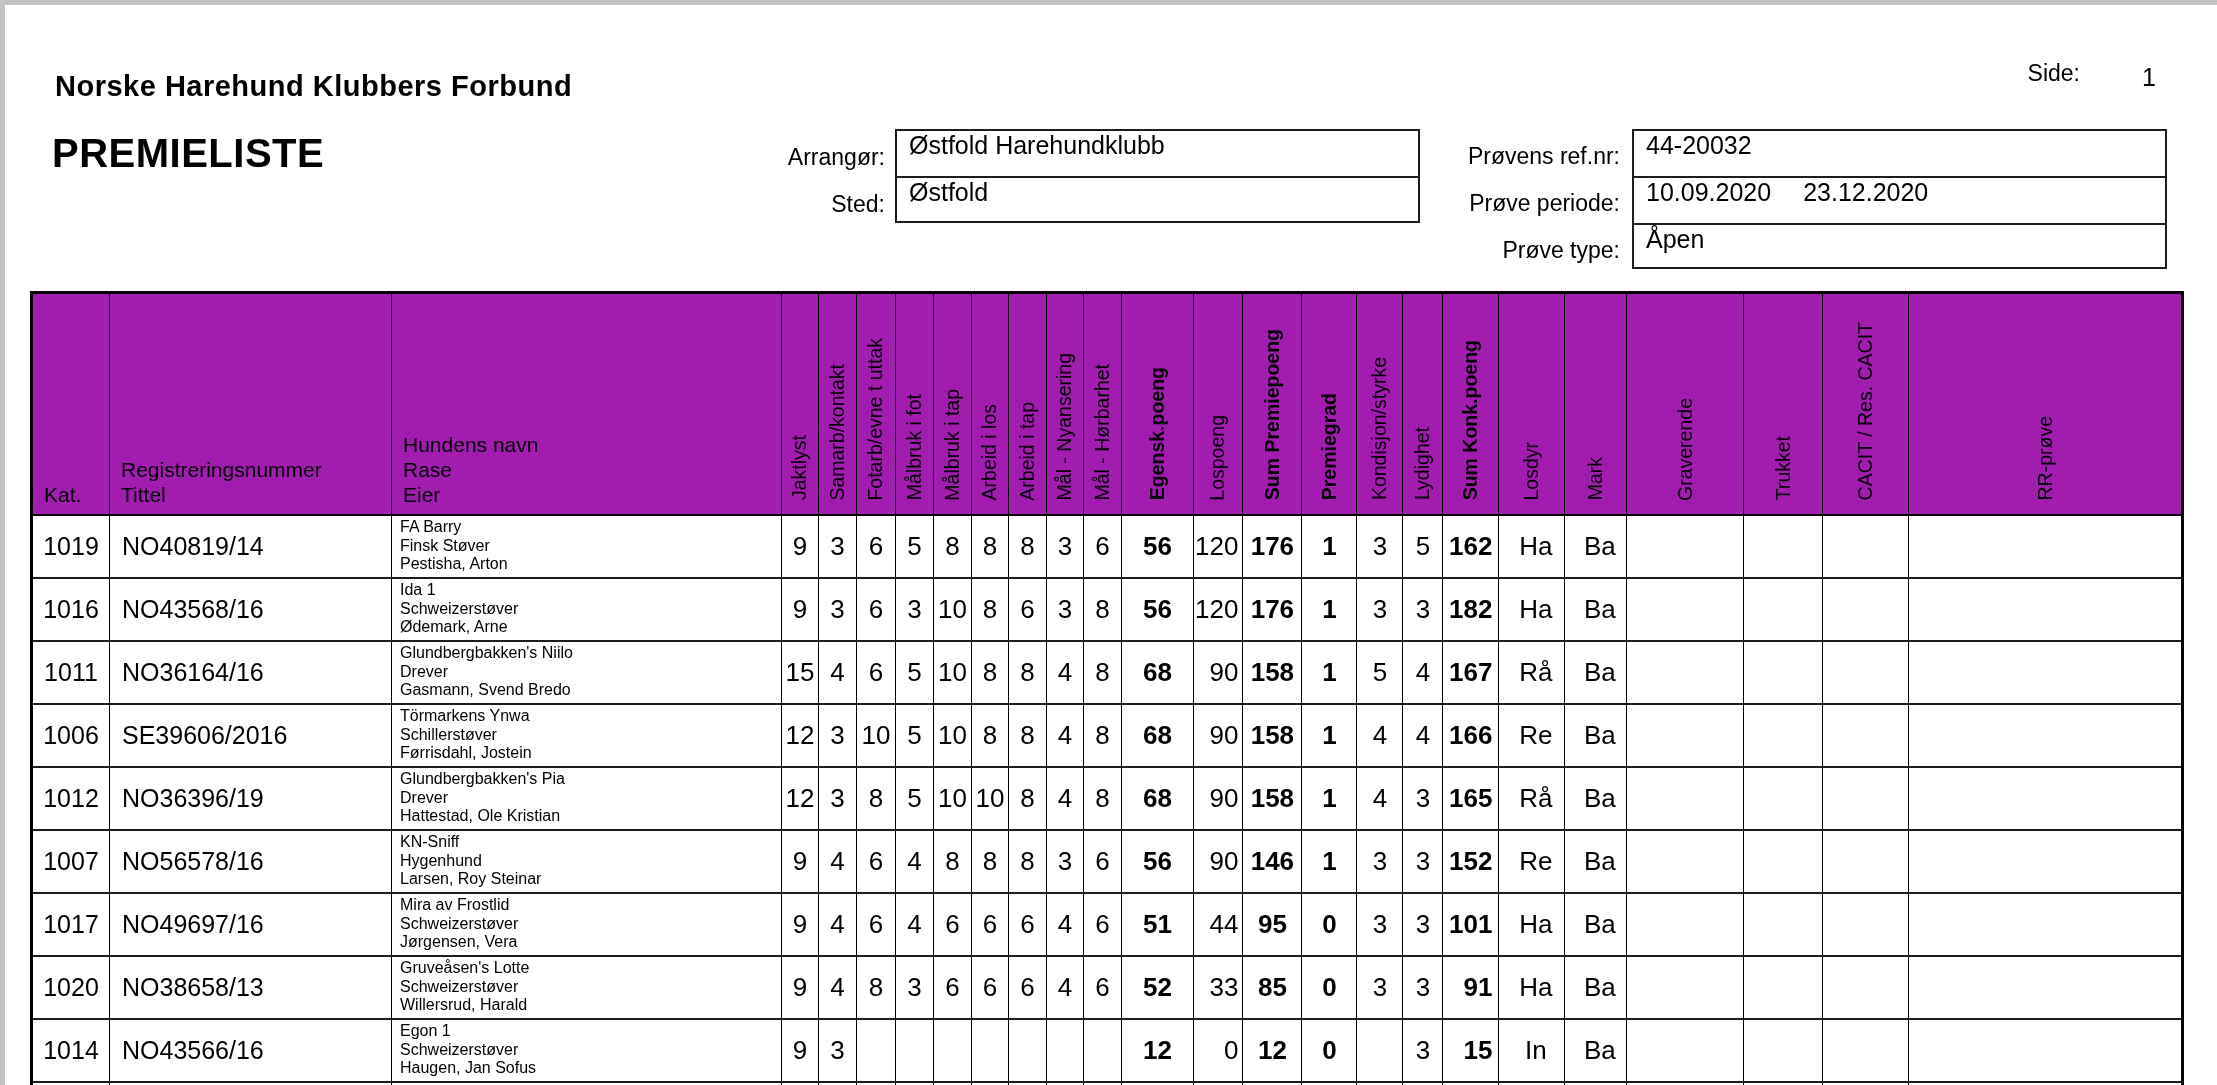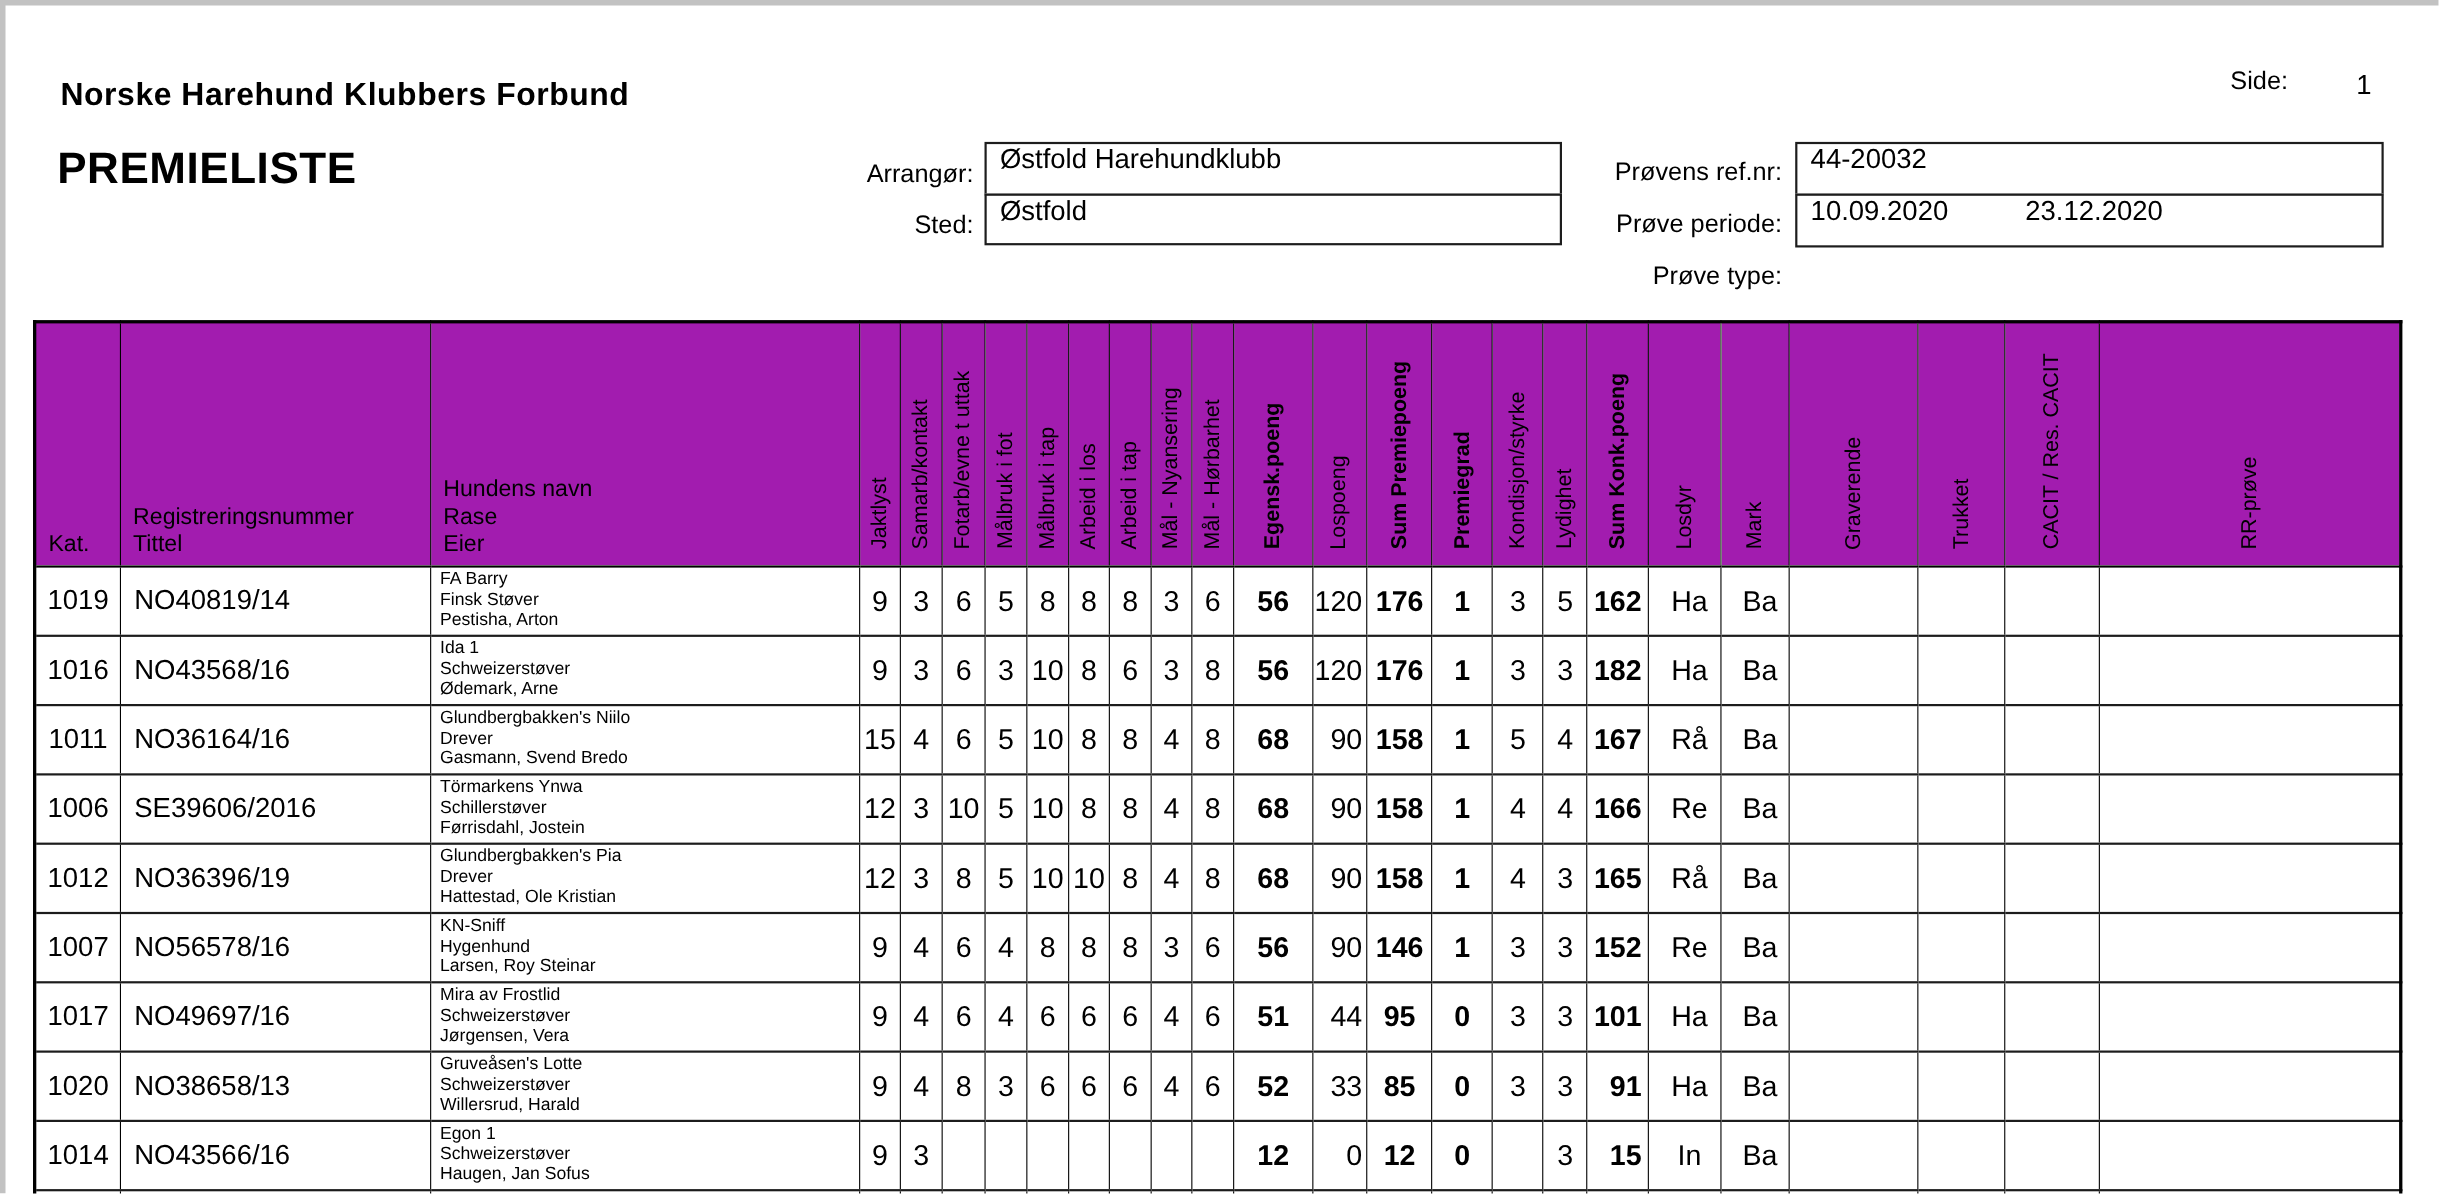--- a/index.html
+++ b/index.html
@@ -26,21 +26,21 @@
 
   .fieldbox{
     position:absolute;box-sizing:border-box;border:2px solid #1d1d1d;background:#fff;
     font-size:25px;padding-left:12px;display:flex;align-items:flex-start;white-space:nowrap;
   }
   #arrangor-box{left:895px;top:129px;width:525px;height:49px}
   #sted-box{left:895px;top:176px;width:525px;height:47px}
   #ref-box{left:1632px;top:129px;width:535px;height:49px}
   #periode-box{left:1632px;top:176px;width:535px;height:49px}
   #type-box{left:1632px;top:223px;width:535px;height:46px}
-  .periode-to{margin-left:70px}
+  .periode-to{margin-left:32px}
 
   #results-table{
     position:absolute;left:30px;top:291px;
     border-collapse:collapse;table-layout:fixed;background:#fff;
     border:3px solid #000;
   }
   #results-table th,#results-table td{
     border-left:1px solid #000;border-right:1px solid #000;
     overflow:hidden;box-sizing:border-box;
   }
@@ -106,20 +106,23 @@
     <span>44-20032</span>
   </div>
 
   <div class="form-label" id="periode-label">Prøve periode:</div>
   <div class="fieldbox" id="periode-box">
     <span>10.09.2020</span>
     <span class="periode-to">23.12.2020</span>
   </div>
 
   <div class="form-label" id="type-label">Prøve type:</div>
+  <div class="fieldbox" id="type-box">
+    <span>Åpen</span>
+  </div>
 
   <table id="results-table">
       <colgroup>
         <col class="col-kat">
         <col class="col-reg">
         <col class="col-name">
         <col class="col-jaktlyst">
         <col class="col-samarb">
         <col class="col-fotarb">
         <col class="col-malbruk_fot">

